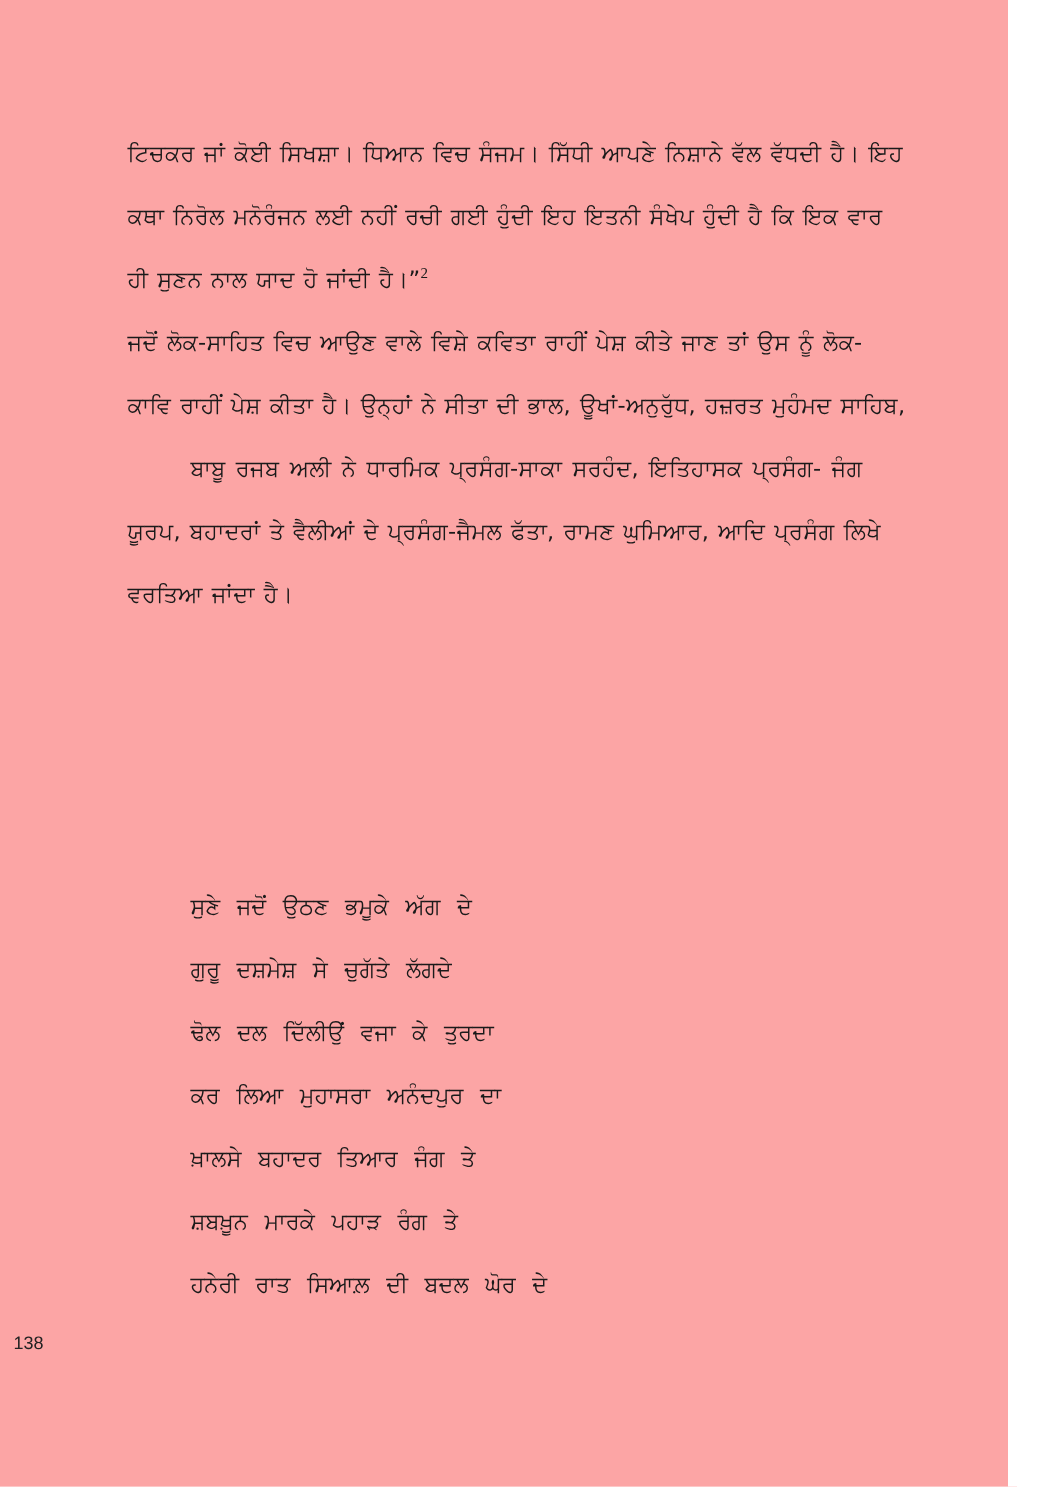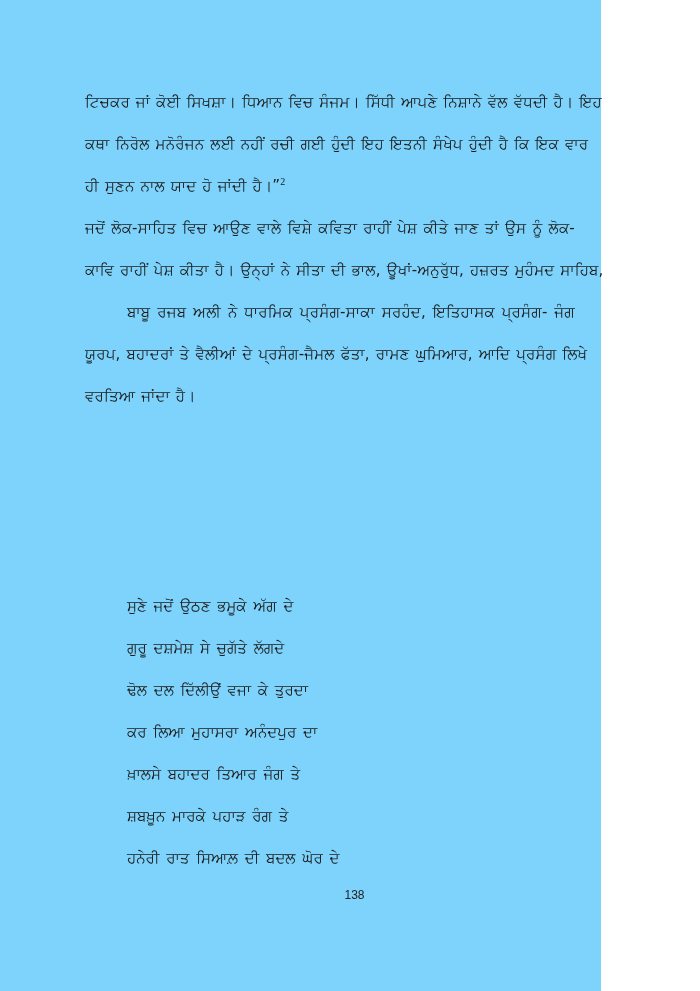--- a/index.html
+++ b/index.html
@@ -11,23 +11,23 @@
       width: 700px;
       height: 991px;
       position: relative;
       overflow: hidden;
       font-family: "DejaVu Sans", "Liberation Sans", sans-serif;
       color: #1a1a1a;
     }
     .page {
       position: absolute;
       left: 0; top: 0;
-      width: 601px;
+      width: 672px;
       height: 991px;
-      background: #7dd3fc;
+      background: #fca5a5;
     }
     .body-text {
       position: absolute;
       left: 85px;
       top: 84px;
       width: 490px;
     }
     .line {
       height: 42px;
       line-height: 36px;
@@ -53,27 +53,27 @@
       position: absolute;
       left: 127px;
       top: 588px;
     }
     .poem .verse {
       height: 42px;
       line-height: 36px;
       font-size: 15px;
       white-space: nowrap;
       word-spacing: 2px;
+      font-family: Liberation Mono, monospace;
     }
     .page-number {
       position: absolute;
       left: 0;
       width: 700px;
       top: 888px;
-      text-align: center;
       font-family: "Liberation Sans", sans-serif;
       font-size: 12px;
       color: #222;
       padding-left: 9px;
       box-sizing: border-box;
     }
   </style>
 </head>
 <body>
 

